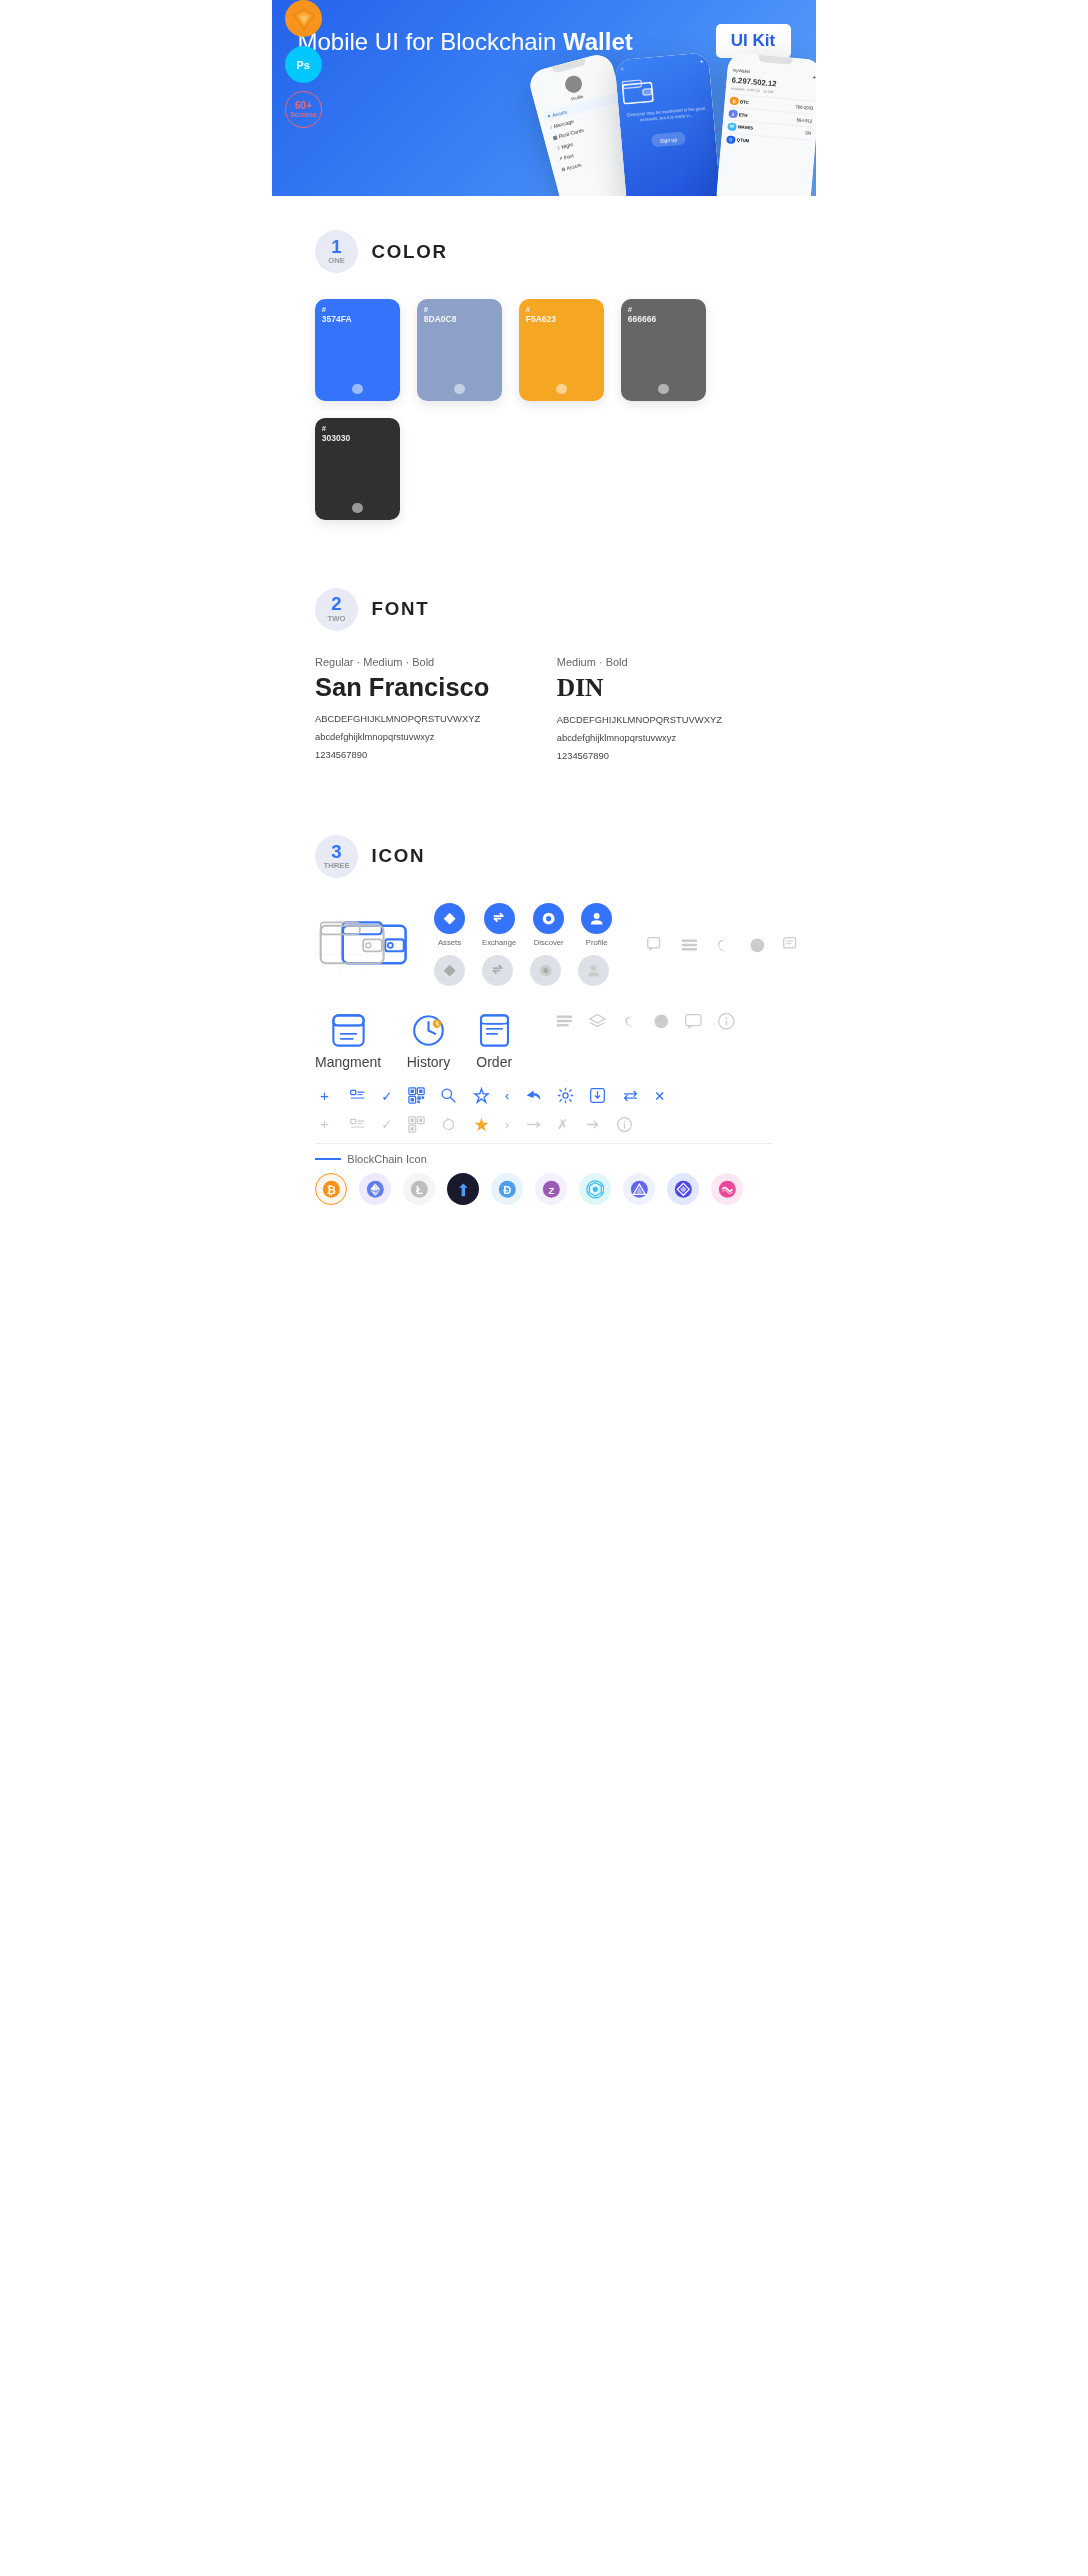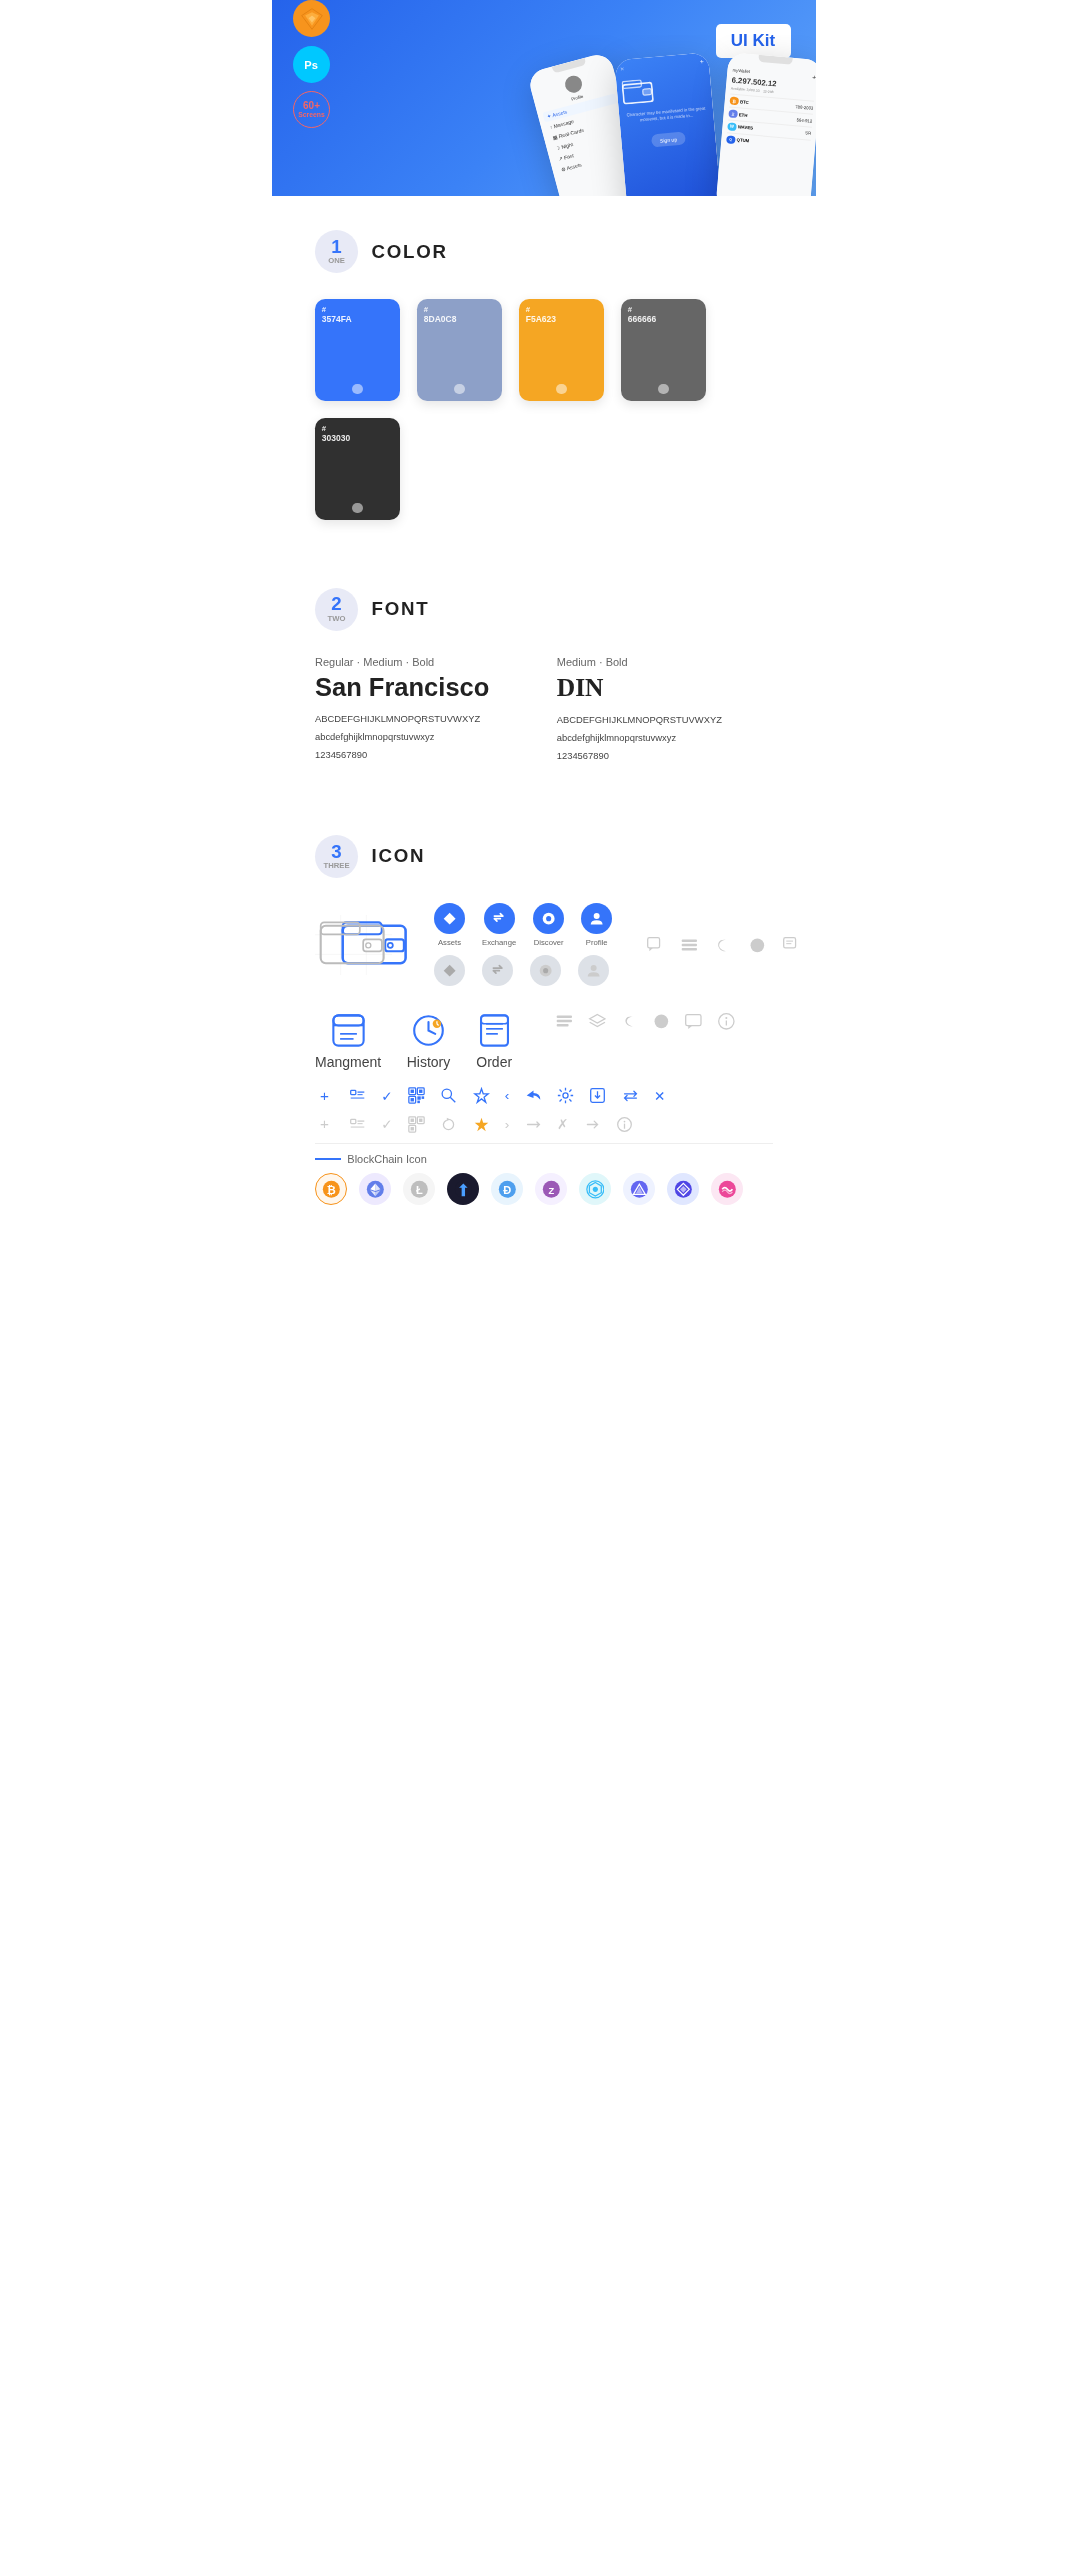--- a/index.html
+++ b/index.html
@@ -29,21 +29,21 @@
       font-size: 17px;
       font-weight: 700;
       padding: 6.8px 15.3px;
       border-radius: 5.1px;
     }
     .hero-badges {
       display: flex;
       flex-direction: column;
       gap: 8.5px;
       position: absolute;
-      left: 21px;
+      left: 13px;
       bottom: 68px;
     }
     .badge-circle {
       width: 37px;
       height: 37px;
       border-radius: 50%;
       display: flex;
       align-items: center;
       justify-content: center;
       font-weight: 700;
@@ -142,20 +142,23 @@
 
     .divider { border: none; border-top: 0.9px solid #eee; margin: 8.5px 0; }
 
     
     svg { display: block; }
   </style>
 </head>
 <body>
 
 <div class="hero">
+  <h1 class="hero-title">
+    <span>Mobile UI for Blockchain </span><strong>Wallet</strong>
+  </h1>
   <div class="ui-kit-badge">UI Kit</div>
 
   <div class="hero-badges">
     <div class="badge-circle badge-sketch">
 
       <svg width="24" height="24" viewBox="0 0 28 28">
         <polygon points="14,2 26,10 14,26 2,10" fill="#f7941d" stroke="#e08010" stroke-width="1"></polygon>
         <polygon points="14,6 22,10 14,22 6,10" fill="#fdad3c"></polygon>
         <polygon points="14,10 18,13 14,18 10,13" fill="#ffc567"></polygon>
       </svg>

